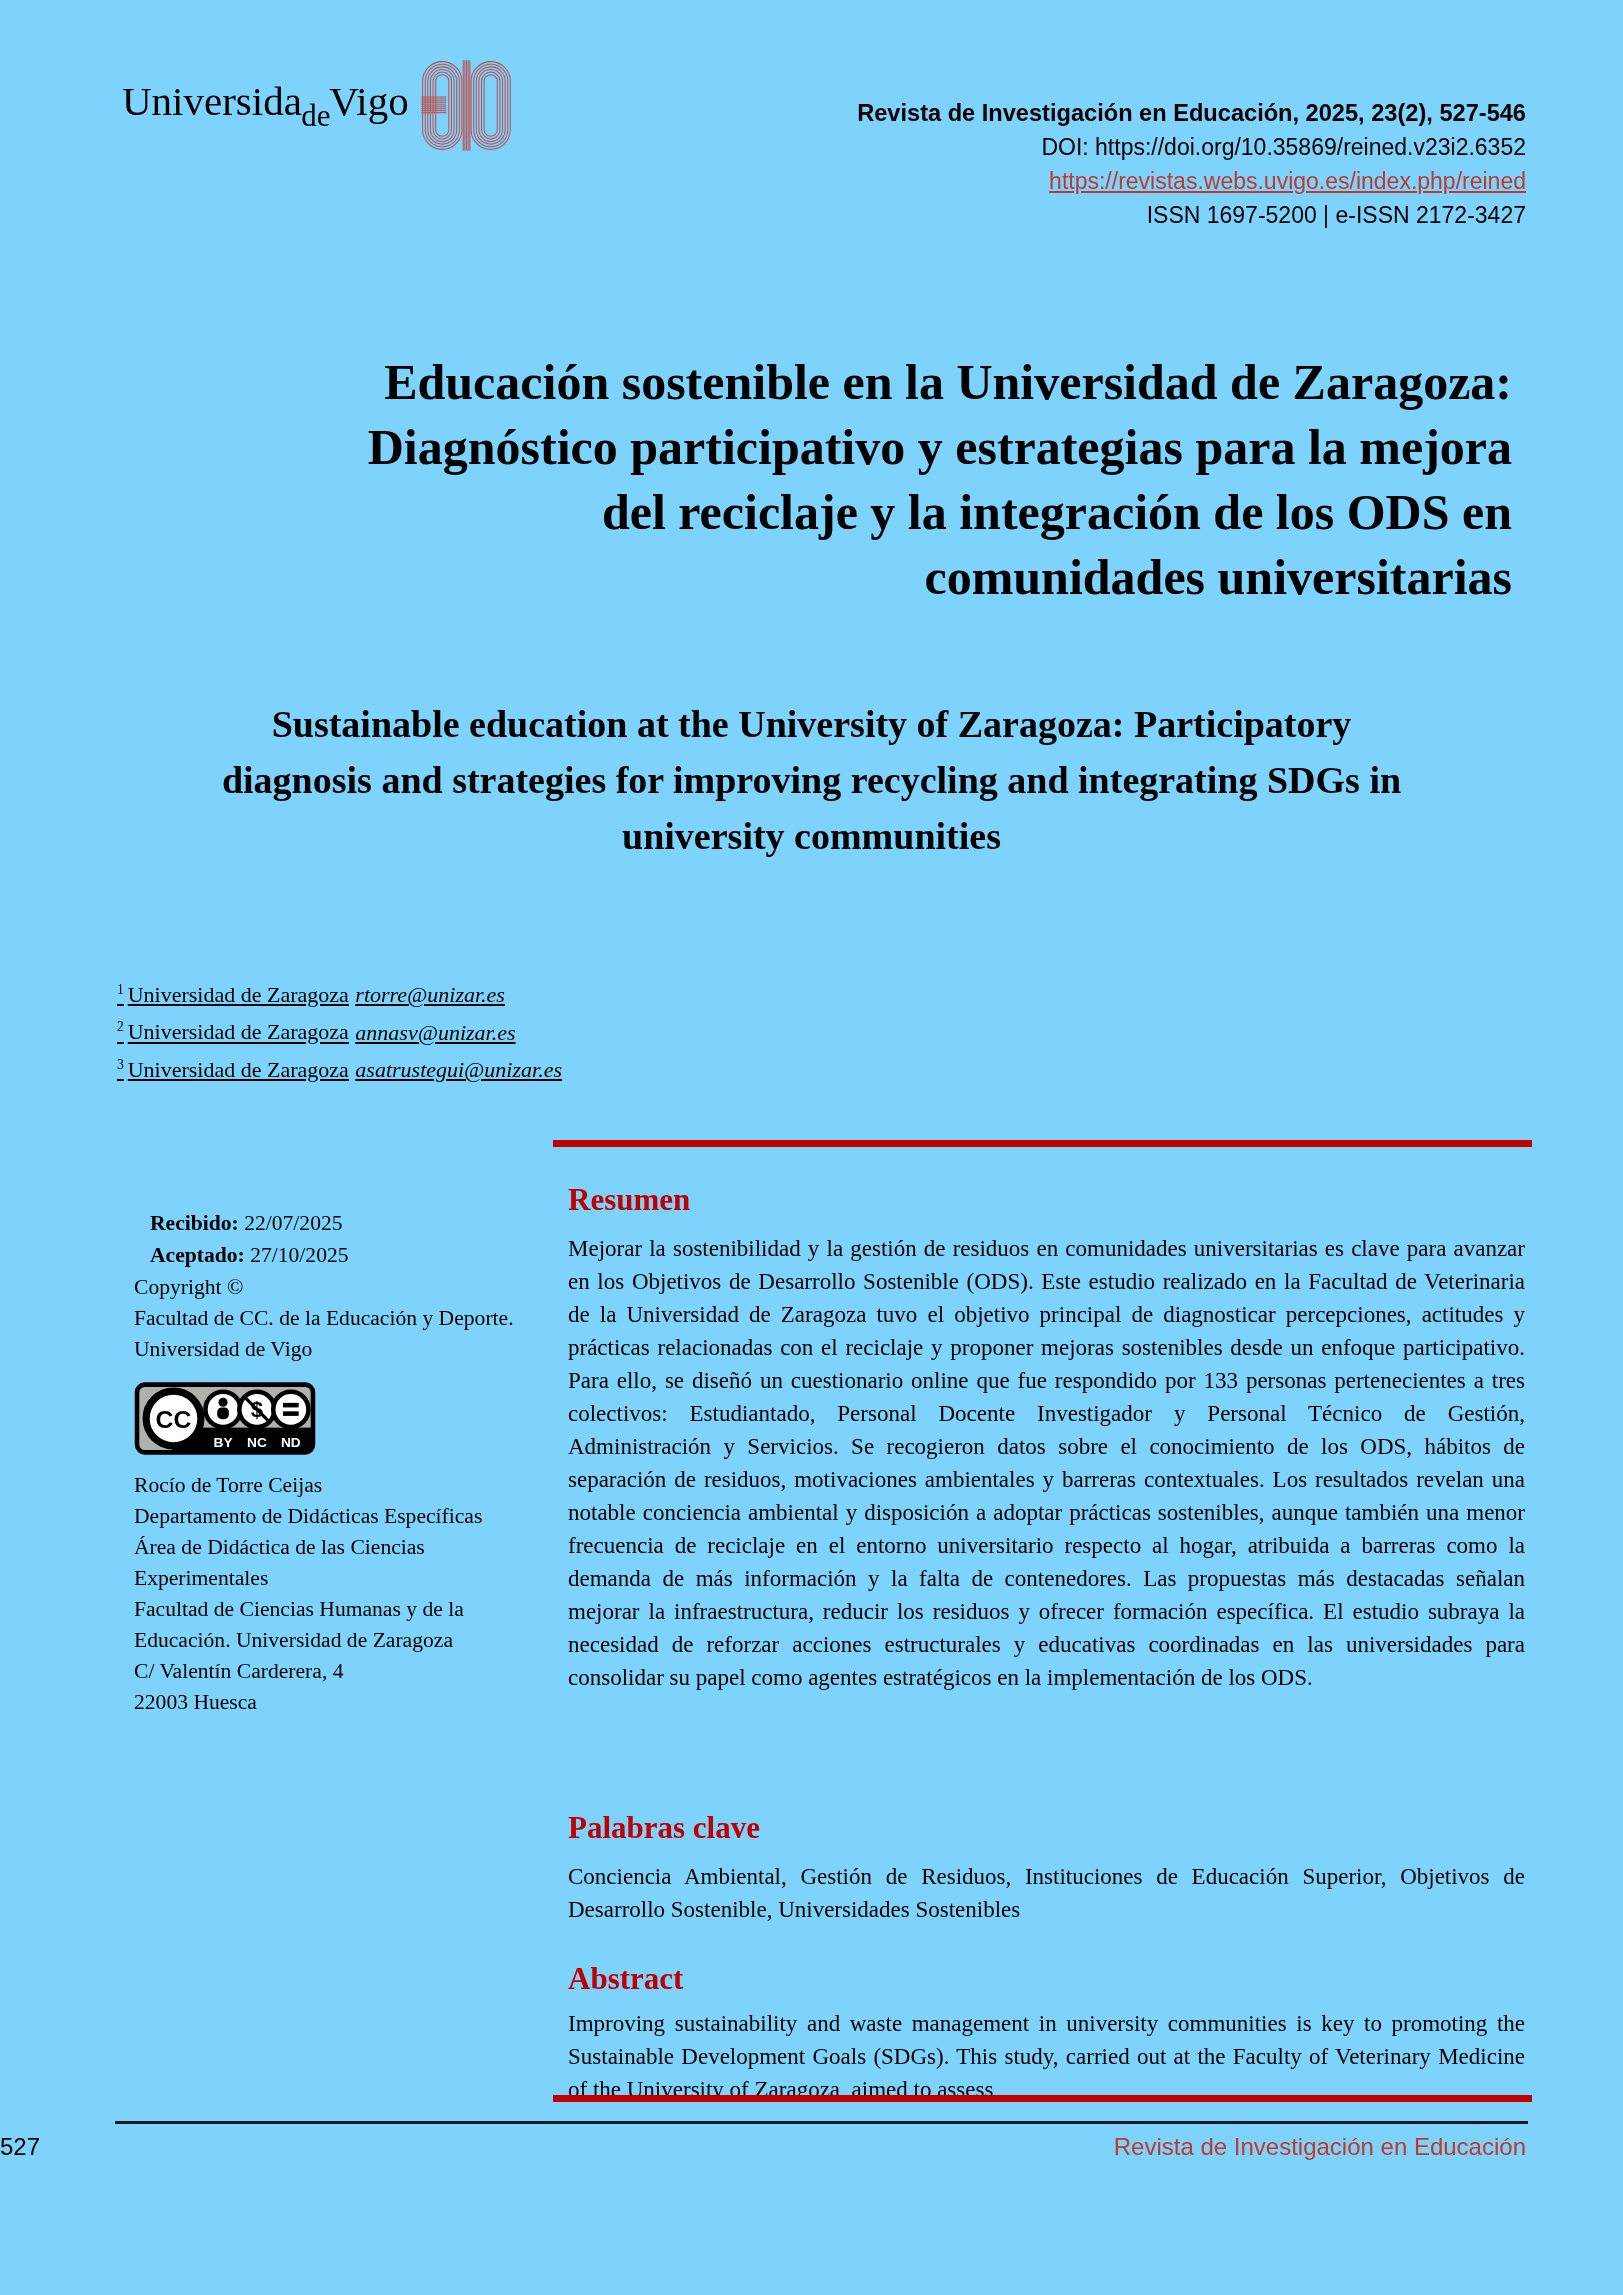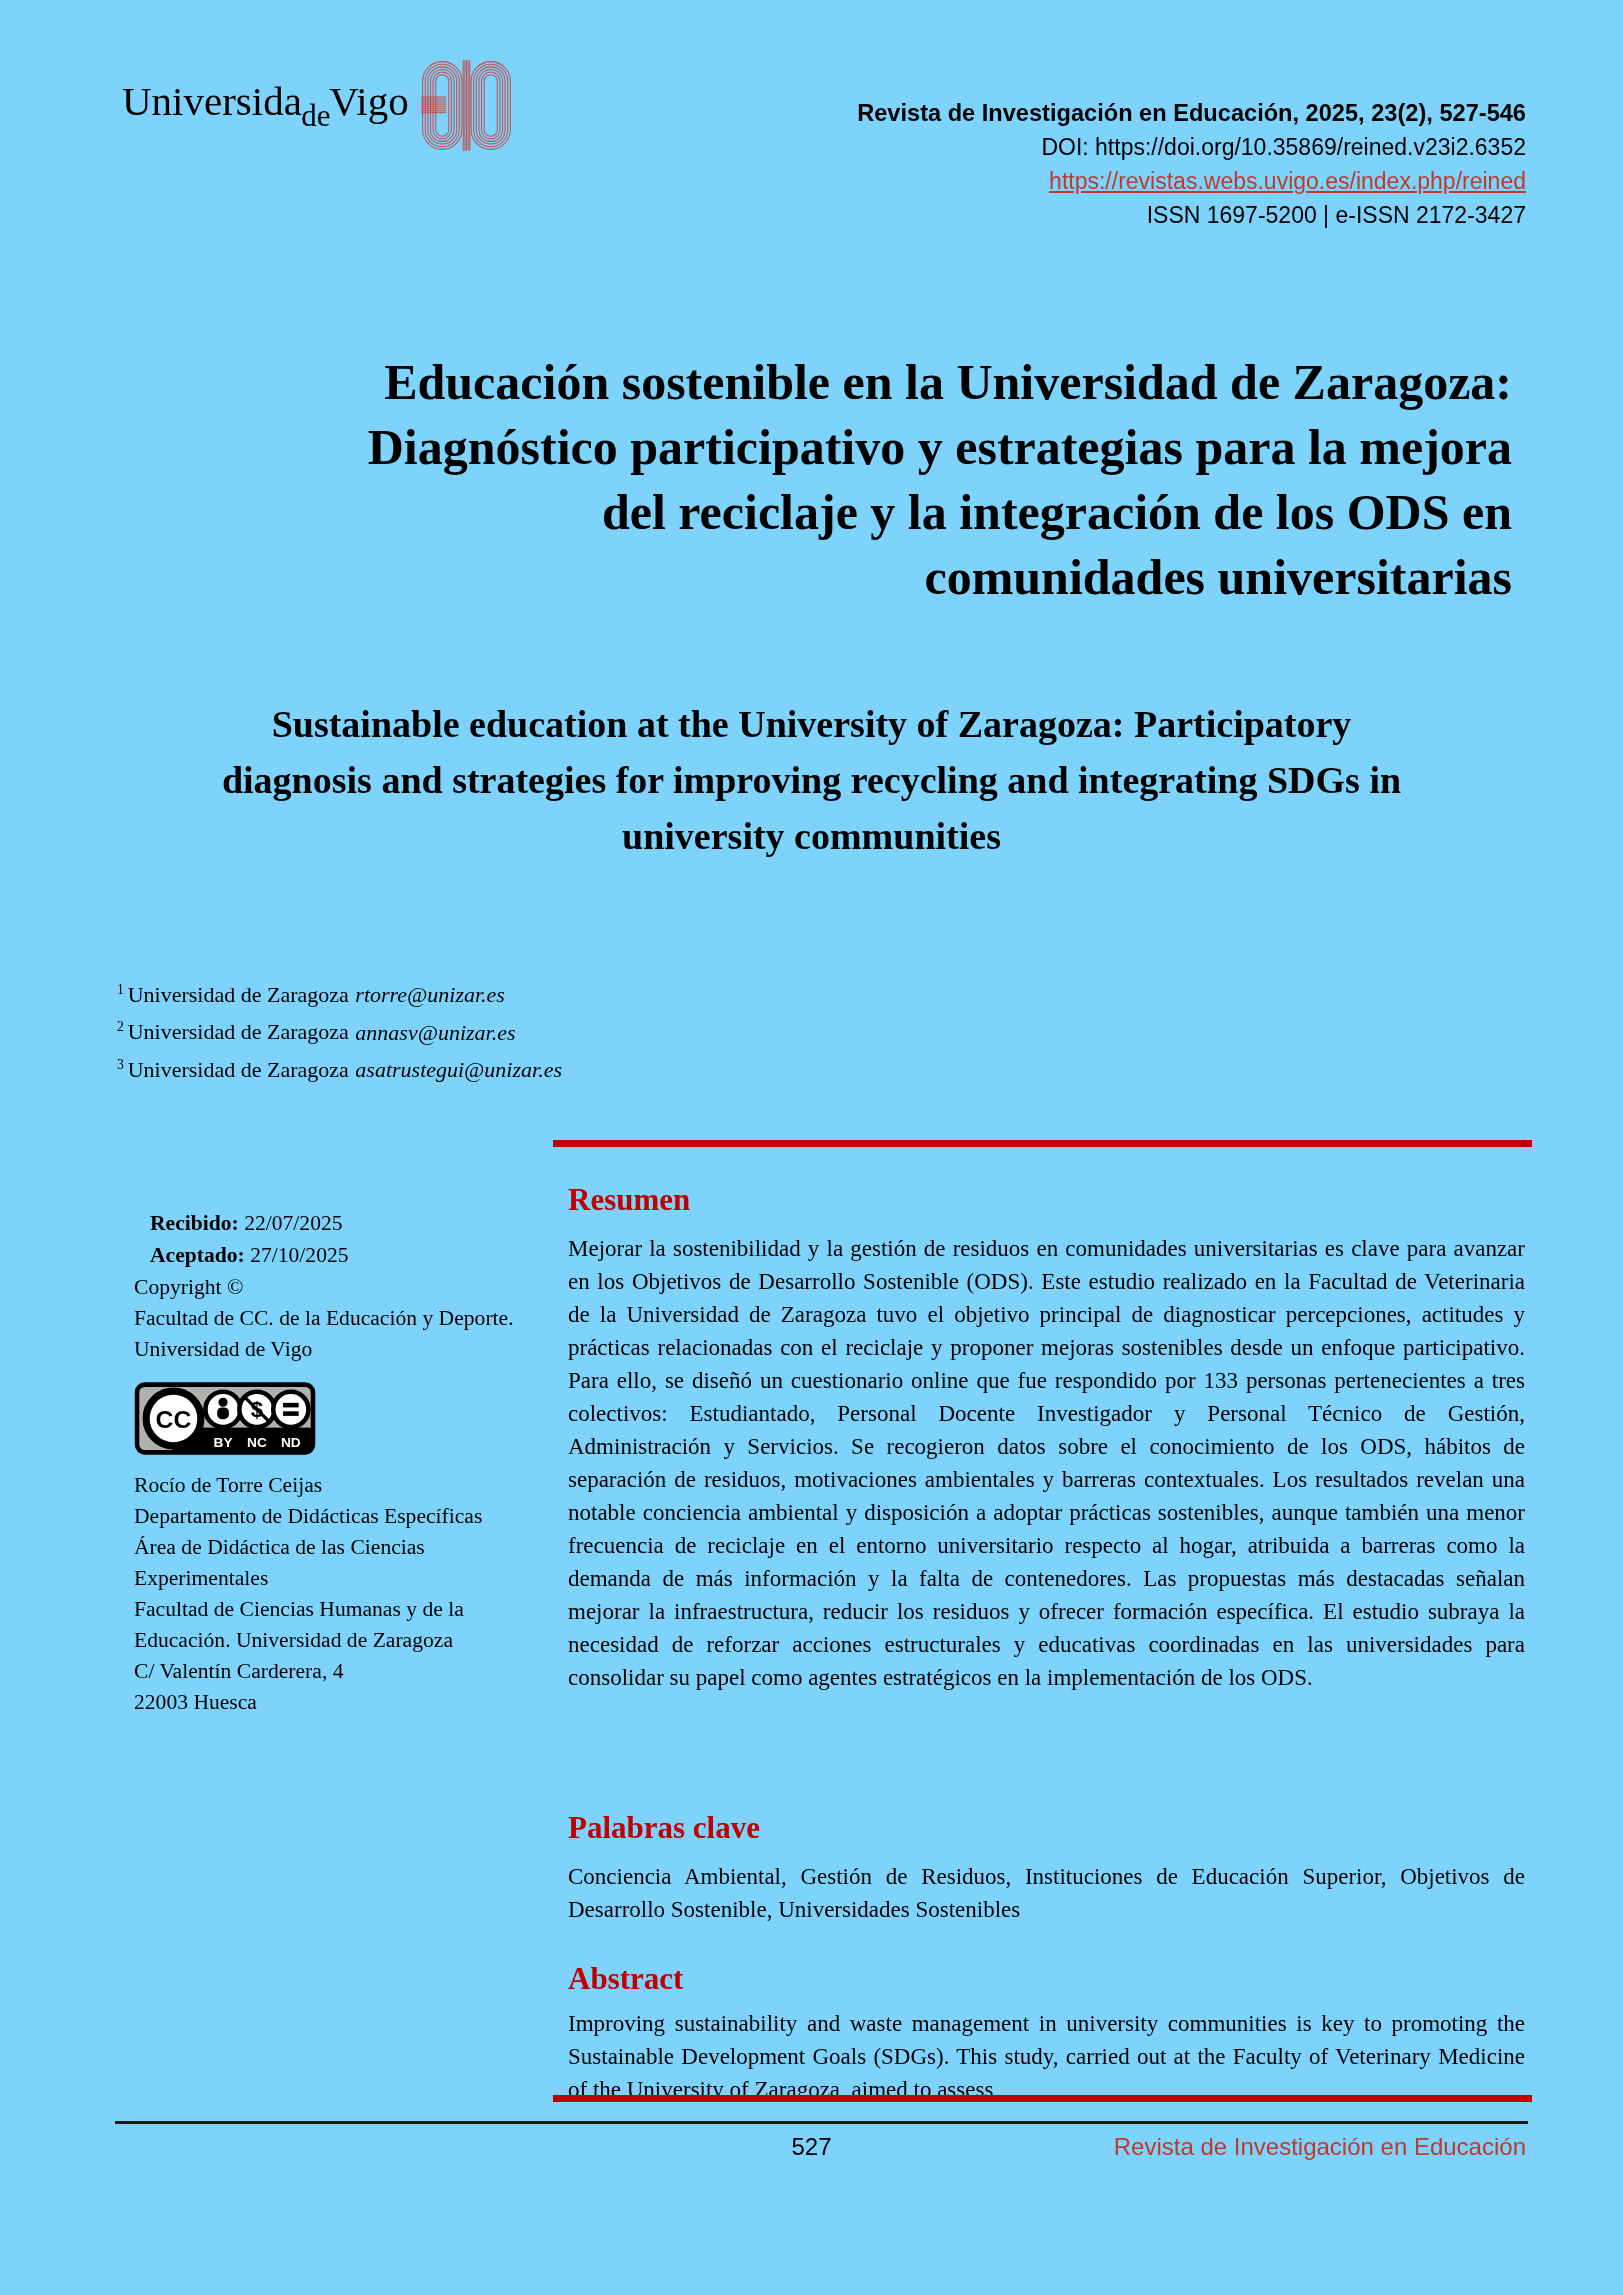--- a/index.html
+++ b/index.html
@@ -45,21 +45,21 @@
     white-space:pre-line;
   }
   
   .authors{
     position:absolute;left:117px;top:935px;width:1414px;
     font-size:26px;font-weight:bold;
   }
   .authors sup{font-size:0.62em;}
   .affiliations{
     position:absolute;left:117px;top:974px;width:1414px;
-    font-size:22px;line-height:32px;
+    font-size:22px;line-height:32px;text-decoration:underline;
   }
   .affiliations sup{font-size:0.62em;margin-right:3.9px;}
   .affiliations .email{font-style:italic;margin-left:6.5px;}
   
   .sidebar{position:absolute;left:134px;top:0;width:425px;font-size:21.6px;line-height:31px;}
   .sidebar .row{position:absolute;left:0;width:425px;}
   .sidebar b{font-weight:bold;margin-left:16px;}
   .r-received{top:1208px;}
   .r-accepted{top:1240px;}
   .r-copyright{top:1272px;}
@@ -79,21 +79,20 @@
   .h-abstract{top:1961px;}
   .p-abstract{top:2007px;}
   .rc-body{
     font-size:23px;line-height:33px;
     text-align:justify;
   }
   
   .footer-rule{position:absolute;left:115px;top:2121px;width:1413px;height:2.6px;background:#1a1a1a;}
   .page-number{
     position:absolute;left:0;top:2133px;width:1623px;
-    text-align:center;
     font-family:"Liberation Sans",sans-serif;font-size:24px;
   }
   .footer-journal{
     position:absolute;right:97px;top:2133px;
     font-family:"Liberation Sans",sans-serif;font-size:24px;
     color:#c0392b;white-space:nowrap;
   }
   svg text{font-family:"Liberation Sans",sans-serif;}
 </style>
 </head>

